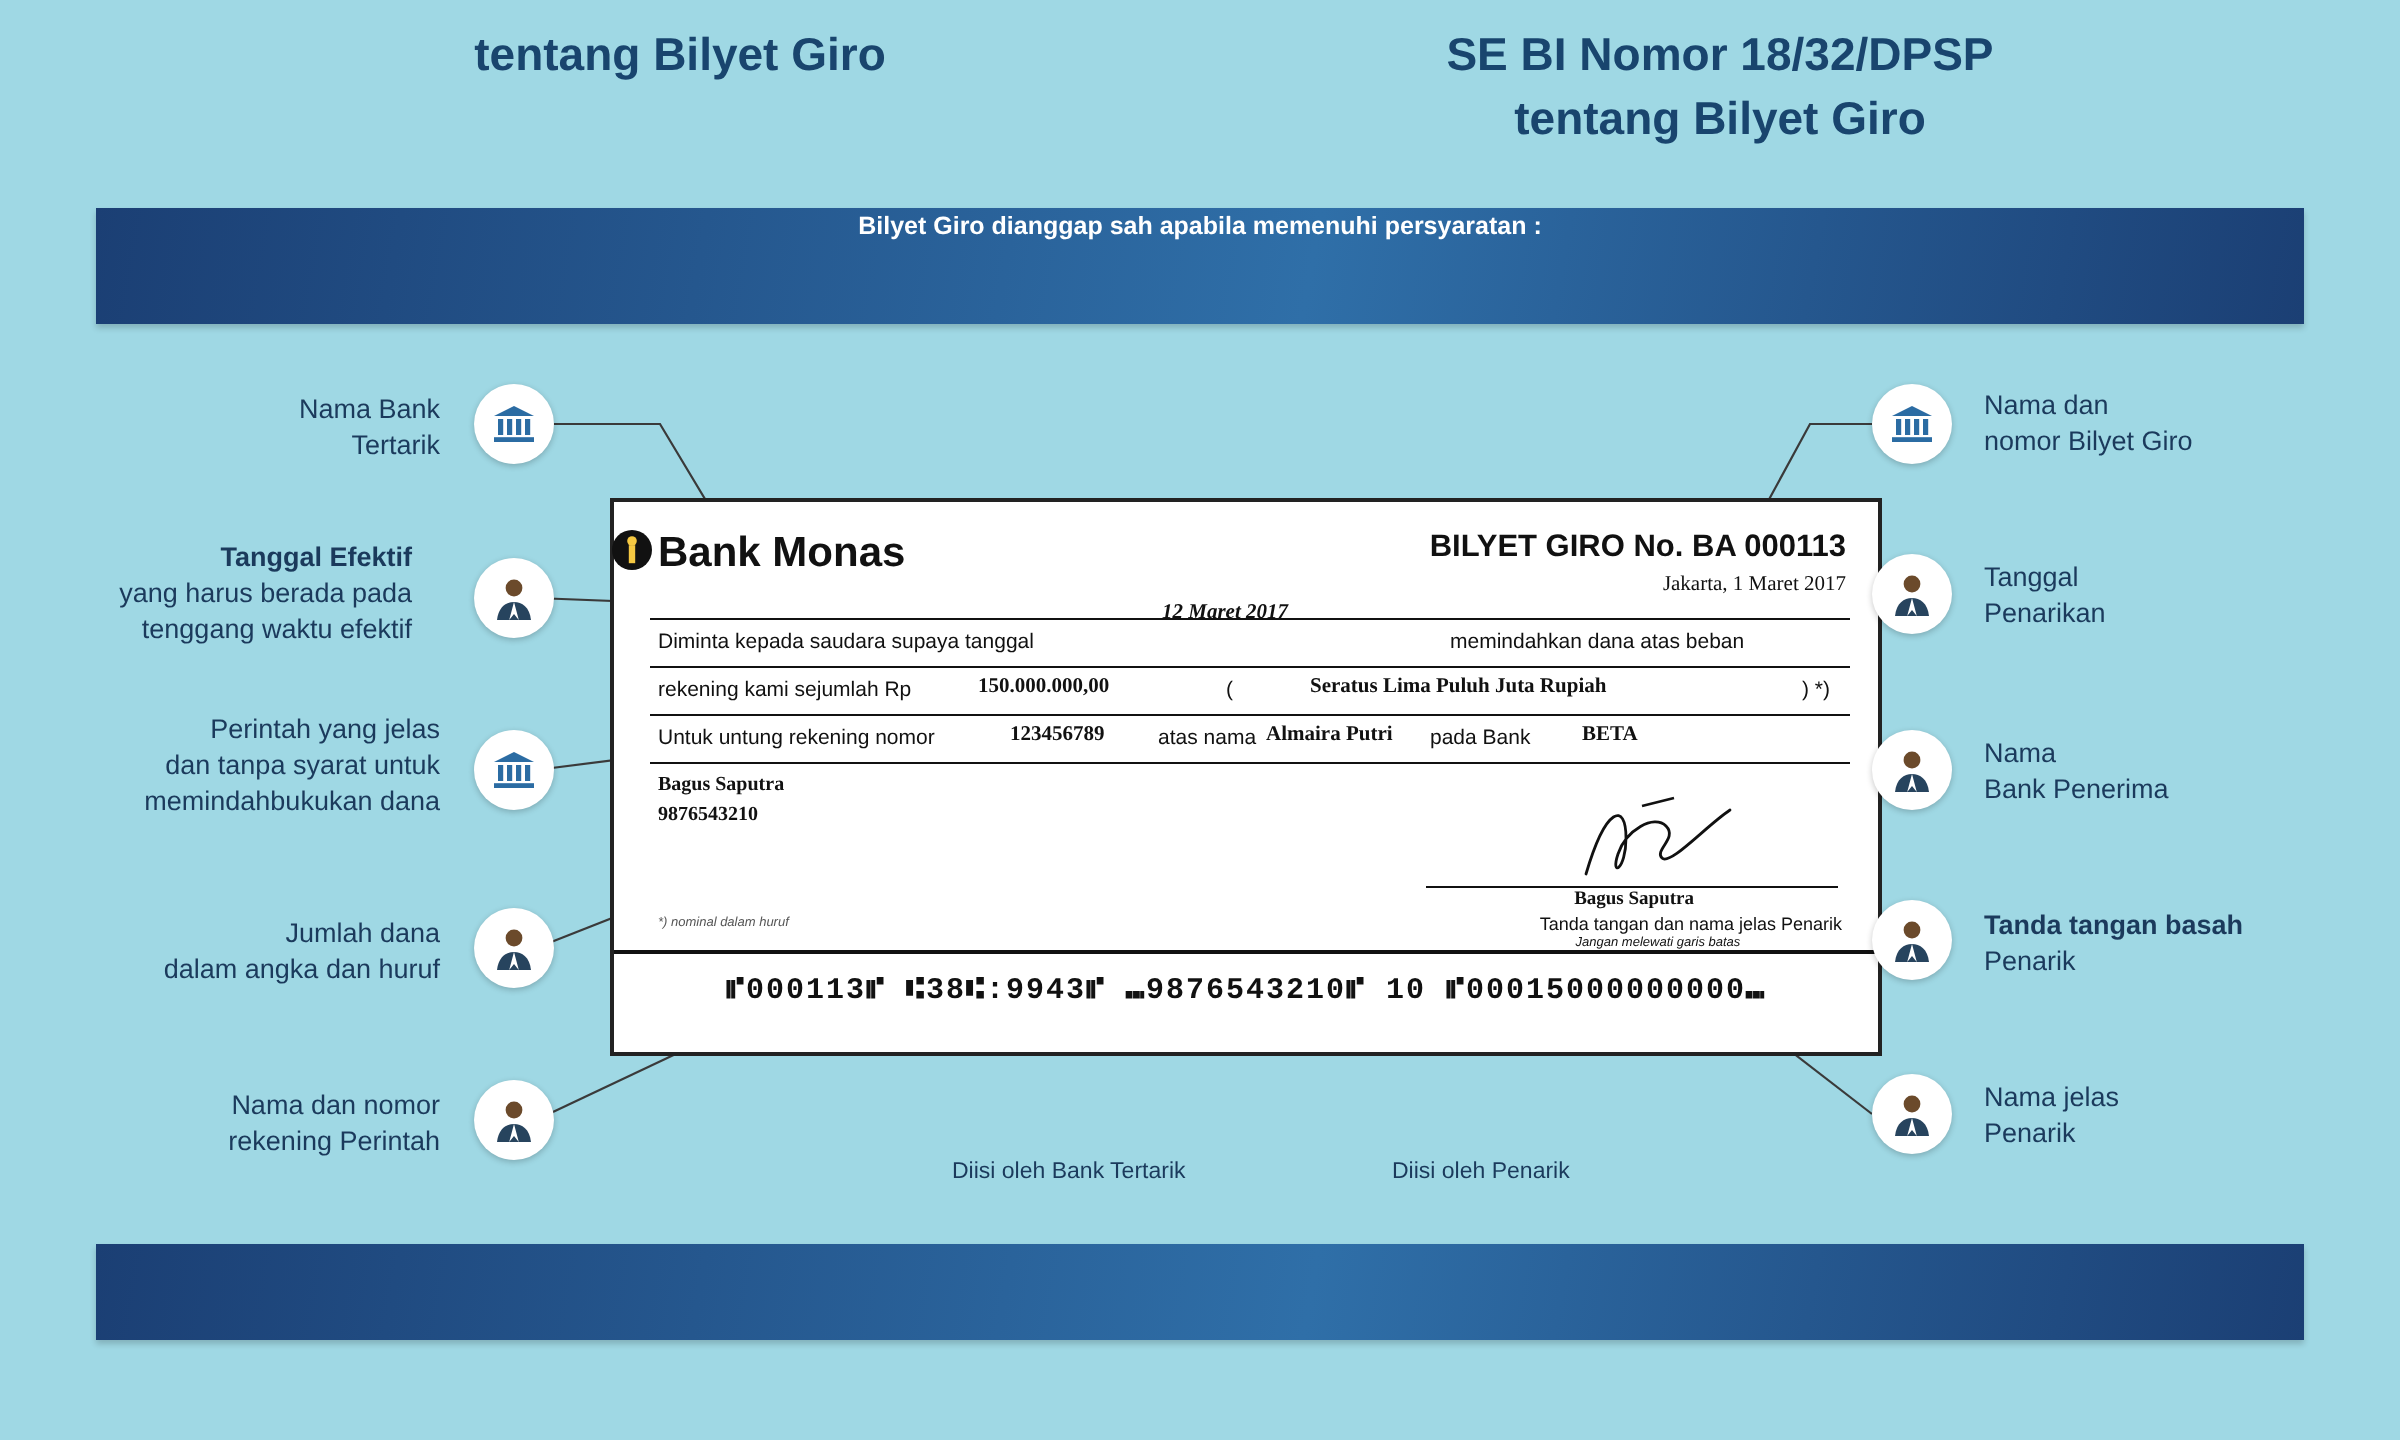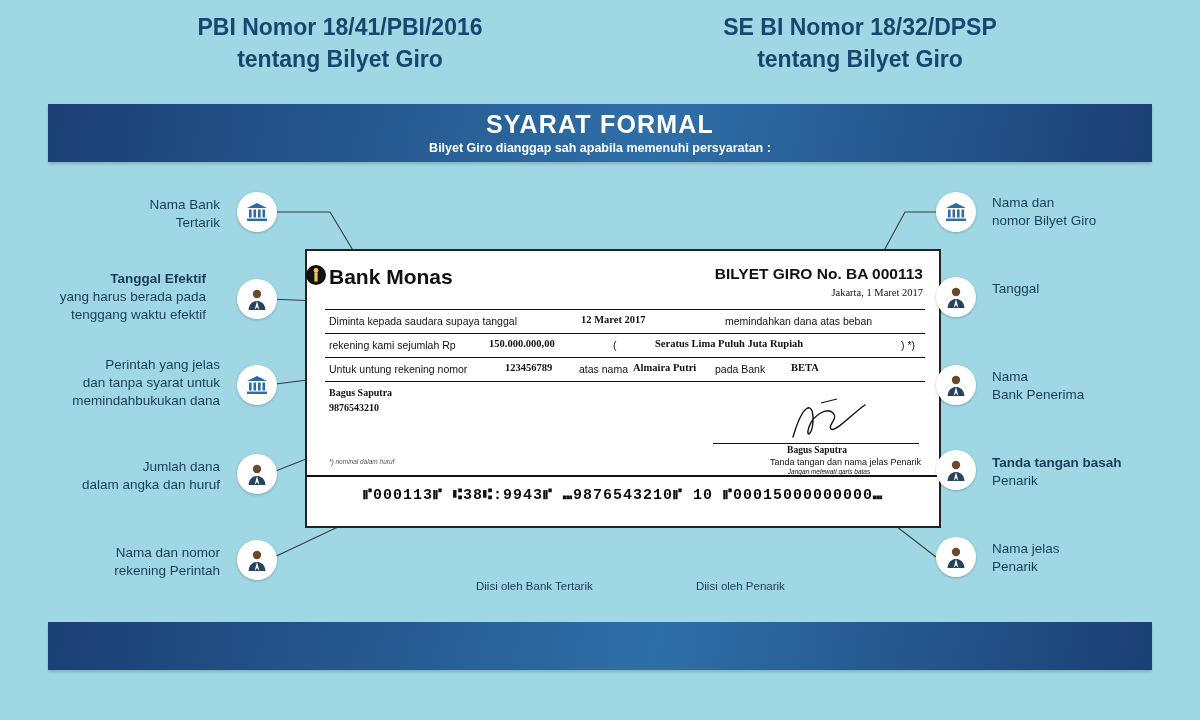--- a/index.html
+++ b/index.html
@@ -80,31 +80,29 @@
   
   .legend { position:absolute; top:572px; font-size:11.5px; color:#1b3a5c; }
 
   svg.lines { position:absolute; left:0; top:0; width:1200px; height:720px; pointer-events:none; }
 </style>
 </head>
 <body>
 
 <div class="hdr">
   <div class="col left">
-    <div>PBI Nomor 18/41/PBI/2016</div>
     <div>tentang Bilyet Giro</div>
   </div>
   <div class="col right">
     <div>SE BI Nomor 18/32/DPSP</div>
     <div>tentang Bilyet Giro</div>
   </div>
 </div>
 
 <div class="banner">
-  <div class="t1">SYARAT FORMAL</div>
   <div class="t2">Bilyet Giro dianggap sah apabila memenuhi persyaratan :</div>
 </div>
 
 <svg class="lines">
   <g stroke="#3a3a3a" stroke-width="1.1" fill="none">
 
     <path d="M268,212 L330,212 L360,262"></path>
 
     <path d="M268,299 L600,312"></path>
 
@@ -148,21 +146,21 @@
     <div class="bankname">Bank Monas</div>
     <div class="bg-title">BILYET GIRO No. BA 000113</div>
     <div class="bg-place">Jakarta, 1 Maret 2017</div>
 
     <div class="rule r1"></div>
     <div class="rule r2"></div>
     <div class="rule r3"></div>
     <div class="rule r4"></div>
 
     <div class="fl" style="left:22px; top:64px;">Diminta kepada saudara supaya tanggal</div>
-    <div class="fv" style="left:274px; top:63px;">12 Maret 2017</div>
+    <div class="fv" style="left:274px; top:50px;font-style:italic;">12 Maret 2017</div>
     <div class="fl" style="left:418px; top:64px;">memindahkan dana atas beban</div>
 
     <div class="fl" style="left:22px; top:88px;">rekening kami sejumlah Rp</div>
     <div class="fv" style="left:182px; top:87px;">150.000.000,00</div>
     <div class="fl" style="left:306px; top:88px;">(</div>
     <div class="fv" style="left:348px; top:87px;">Seratus Lima Puluh Juta Rupiah</div>
     <div class="fl" style="left:594px; top:88px;">) *)</div>
 
     <div class="fl" style="left:22px; top:112px;">Untuk untung rekening nomor</div>
     <div class="fv" style="left:198px; top:111px;">123456789</div>
@@ -276,20 +274,21 @@
 
 <div class="badge" style="left:936px; top:277px;">
   <svg width="24" height="24" viewBox="0 0 24 24">
     <circle cx="12" cy="7" r="4.2" fill="#6b4a2b"></circle>
     <path d="M3.5,23 C4.2,16.5 8,14 12,14 C16,14 19.8,16.5 20.5,23 Z" fill="#27445e"></path>
     <path d="M12,14 L9.6,23 L12,20 L14.4,23 Z" fill="#ffffff"></path>
   </svg>
 </div>
 <div class="callout right" style="left:992px; top:280px; width:200px;">
   <div>Tanggal</div>
+  <div>Penarikan</div>
 </div>
 
 <div class="badge" style="left:936px; top:365px;">
   <svg width="24" height="24" viewBox="0 0 24 24">
     <circle cx="12" cy="7" r="4.2" fill="#6b4a2b"></circle>
     <path d="M3.5,23 C4.2,16.5 8,14 12,14 C16,14 19.8,16.5 20.5,23 Z" fill="#27445e"></path>
     <path d="M12,14 L9.6,23 L12,20 L14.4,23 Z" fill="#ffffff"></path>
   </svg>
 </div>
 <div class="callout right" style="left:992px; top:368px; width:200px;">

